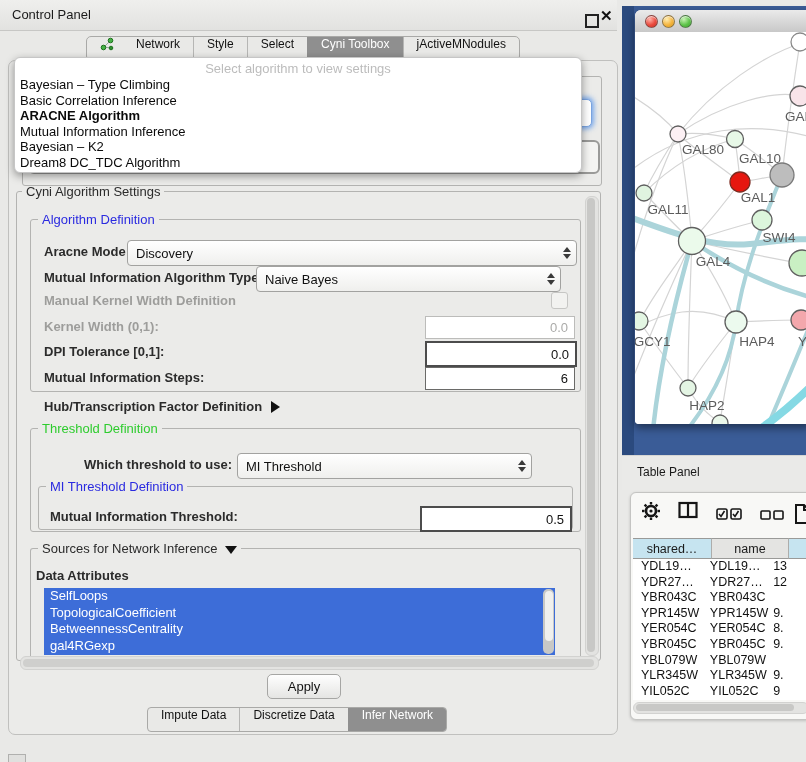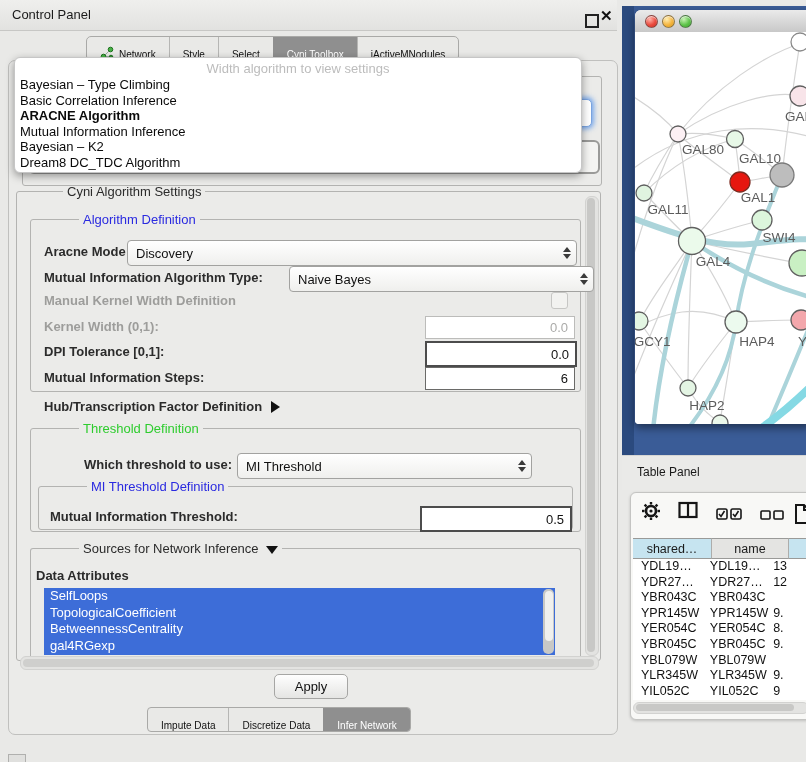--- a/index.html
+++ b/index.html
@@ -10,31 +10,31 @@
 
   
   .cp-titlebar{left:0;top:0;width:617px;height:30px;
     background:linear-gradient(#efefed,#e2e2e0);border-bottom:1px solid #c7c7c5;}
   .cp-title{left:12px;top:0;height:30px;line-height:30px;font-size:13px;color:#1a1a1a;}
   .win-max{left:585px;top:14px;width:10px;height:10px;border:2px solid #222;}
   .win-close{left:600px;top:7px;font-size:15px;font-weight:bold;color:#111;}
 
   .tabbar{display:flex;height:23px;border:1px solid #a9a9a7;border-radius:5px;
     overflow:hidden;background:#e9e9e7;}
-  .tab{display:flex;align-items:flex-end;gap:5px;padding:0 13px;font-size:10px;
+  .tab{display:flex;align-items:flex-start;gap:22px;padding:0 13px;font-size:12px;
     color:#111;border-left:1px solid #b6b6b4;white-space:nowrap;}
   .tab:first-child{border-left:none;}
   .tab.active{background:#8f8f8f;color:#fff;border-left-color:#8f8f8f;}
 
   .main-panel{left:8px;top:60px;width:608px;height:673px;background:#ebebe9;
     border:1px solid #c0c0be;border-radius:7px;}
 
   
   .gb{border:1px solid #b3b3b1;border-radius:3px;}
-  .gl{font-size:13px;background:#ebebe9;padding:0 4px;line-height:15px;white-space:nowrap;color:#2b2b2b;margin-left:41px;}
+  .gl{font-size:13px;background:#ebebe9;padding:0 4px;line-height:15px;white-space:nowrap;color:#2b2b2b;}
   .gl.blue{color:#2a2ae0;}
   .gl.green{color:#2ecc2e;}
   .lbl{font-size:13px;font-weight:bold;color:#2b2b2b;white-space:nowrap;}
   .lbl.dis{color:#9d9d9b;}
 
   .combo{display:flex;align-items:center;border:1px solid #a2a2a0;border-radius:4px;
     background:linear-gradient(#ffffff,#efefed);font-size:13px;color:#111;}
   .combo .txt{flex:1;padding-left:8px;white-space:nowrap;overflow:hidden;}
   .spin{width:18px;height:100%;display:flex;flex-direction:column;align-items:center;justify-content:center;gap:2px;}
   .tri-u{width:0;height:0;border-left:4px solid transparent;border-right:4px solid transparent;border-bottom:5px solid #3a3a3a;}
@@ -65,21 +65,21 @@
 
   
   .sb-track{background:#e3e3e1;border:1px solid #d2d2d0;border-radius:6px;}
   .sb-thumb{background:#c8c8c6;border-radius:5px;}
 
   
   #attrList{left:44px;top:588px;width:511px;height:67px;overflow:hidden;background:#3d6dd8;}
   .attr{height:16.6px;line-height:16.6px;color:#fff;font-size:13px;padding-left:6px;white-space:nowrap;}
 
   .btn{display:flex;align-items:center;justify-content:center;font-size:13px;color:#111;
-    border:1px solid #a6a6a4;border-radius:5px;background:linear-gradient(#fefefe,#e5e5e3);margin-left:7px;}
+    border:1px solid #a6a6a4;border-radius:5px;background:linear-gradient(#fefefe,#e5e5e3);}
 
   
   .desktop{left:622px;top:6px;width:184px;height:449px;background:#3a5c97;}
   .desktop-dark{left:622px;top:6px;width:12px;height:449px;background:#2b4a7e;}
   .net-window{left:635px;top:10px;width:175px;height:414px;border-radius:6px 0 0 4px;
     overflow:hidden;box-shadow:0 4px 9px rgba(0,0,0,.45);background:#fff;}
   .net-titlebar{position:absolute;left:0;top:0;width:100%;height:22px;
     background:linear-gradient(#eaeaea,#c8c8c8);border-bottom:1px solid #8f8f8f;}
   .tl{position:absolute;top:5px;width:11px;height:11px;border-radius:50%;
     border:1px solid rgba(60,60,60,.55);box-shadow:inset 0 1px 1px rgba(255,255,255,.7);}
@@ -313,21 +313,21 @@
       <div class="tab">
         <span>jActiveMNodules</span>
       </div>
     </div>
 
   <div class="abs gb hid-group"></div>
   <div class="abs hid-combo1"></div>
   <div class="abs hid-combo2"></div>
 
   <div class="abs" id="popup">
-    <div class="pop-ph">Width algorithm to view settings</div>
+    <div class="pop-ph">Select algorithm to view settings</div>
     <div id="popupItems">
         <div class="pop-item">Bayesian – Type Climbing</div>
         <div class="pop-item">Basic Correlation Inference</div>
         <div class="pop-item bold">ARACNE Algorithm</div>
         <div class="pop-item">Mutual Information Inference</div>
         <div class="pop-item">Bayesian – K2</div>
         <div class="pop-item">Dream8 DC_TDC Algorithm</div>
       </div>
   </div>
 
@@ -343,21 +343,21 @@
   <div class="abs lbl" style="left:44px;top:240px;line-height:24px">Aracne Mode:</div>
   <div class="abs lbl" style="left:44px;top:266px;line-height:24px">Mutual Information Algorithm Type:</div>
 
   <div class="abs combo" style="left:127px;top:240px;width:448px;height:24px">
     <span class="txt">Discovery</span>
     <span class="spin">
         <span class="tri-u"></span>
         <span class="tri-d"></span>
       </span>
   </div>
-  <div class="abs combo" style="left:289px;top:266px;width:303px;height:24px">
+  <div class="abs combo" style="left:256px;top:266px;width:303px;height:24px">
     <span class="txt">Naive Bayes</span>
     <span class="spin">
         <span class="tri-u"></span>
         <span class="tri-d"></span>
       </span>
   </div>
 
   <div class="abs lbl dis" style="left:44px;top:293px;line-height:15px">Manual Kernel Width Definition</div>
   <div class="abs chk" style="left:551px;top:292px"></div>
 

